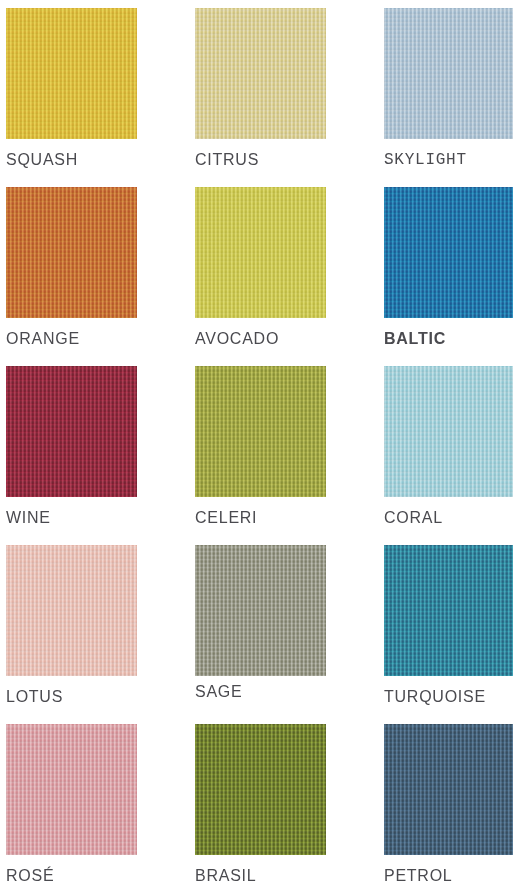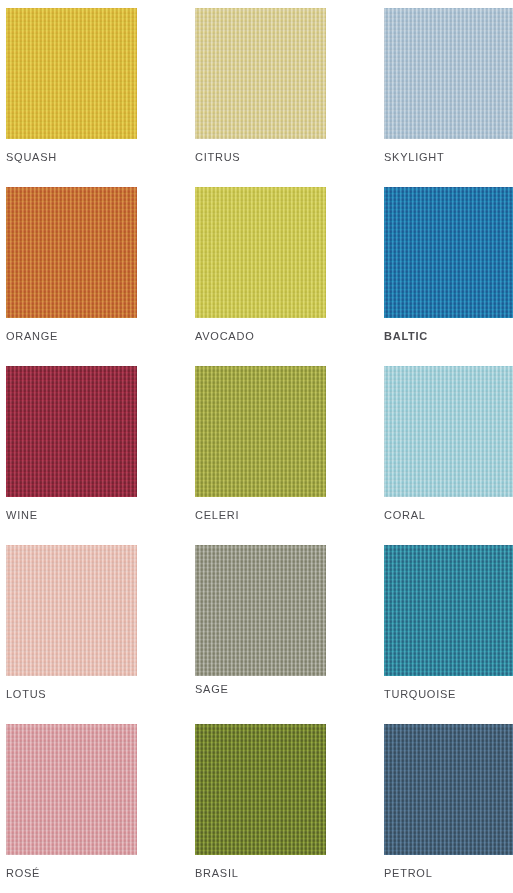--- a/index.html
+++ b/index.html
@@ -80,21 +80,21 @@
         rgba(255,255,255,0.07) 2px,
         rgba(0,0,0,0.07) 2px,
         rgba(0,0,0,0.07) 4px);
     background-position: 2px 0, 0 2px;
     opacity: 0.55;
   }
 
   
   .swatch-label {
     margin-top: 13px;
-    font-size: 11px;
+    font-size: 16px;
     letter-spacing: 0.75px;
     color: #4a4a4f;
     text-transform: uppercase;
     line-height: 1;
     white-space: nowrap;
   }
 </style>
 </head>
 <body style="background: rgb(255, 255, 255);">
 
@@ -102,21 +102,21 @@
     <div class="swatch-cell">
       <div class="swatch-chip" style="background-color: rgb(224, 190, 56);"></div>
       <div class="swatch-label" style="color: rgb(74, 74, 79);">SQUASH</div>
     </div>
     <div class="swatch-cell">
       <div class="swatch-chip" style="background-color: rgb(222, 210, 147);"></div>
       <div class="swatch-label" style="color: rgb(74, 74, 79); text-align: right;">CITRUS</div>
     </div>
     <div class="swatch-cell">
       <div class="swatch-chip" style="background-color: rgb(175, 198, 216);"></div>
-      <div class="swatch-label" style="color: rgb(74, 74, 79);">SKYLIGHT</div>
+      <div class="swatch-label" style="color: rgb(74, 74, 79); font-family: Liberation Mono, monospace;">SKYLIGHT</div>
     </div>
     <div class="swatch-cell">
       <div class="swatch-chip" style="background-color: rgb(201, 106, 46);"></div>
       <div class="swatch-label" style="color: rgb(74, 74, 79);">ORANGE</div>
     </div>
     <div class="swatch-cell">
       <div class="swatch-chip" style="background-color: rgb(207, 203, 78);"></div>
       <div class="swatch-label" style="color: rgb(74, 74, 79);">AVOCADO</div>
     </div>
     <div class="swatch-cell">

